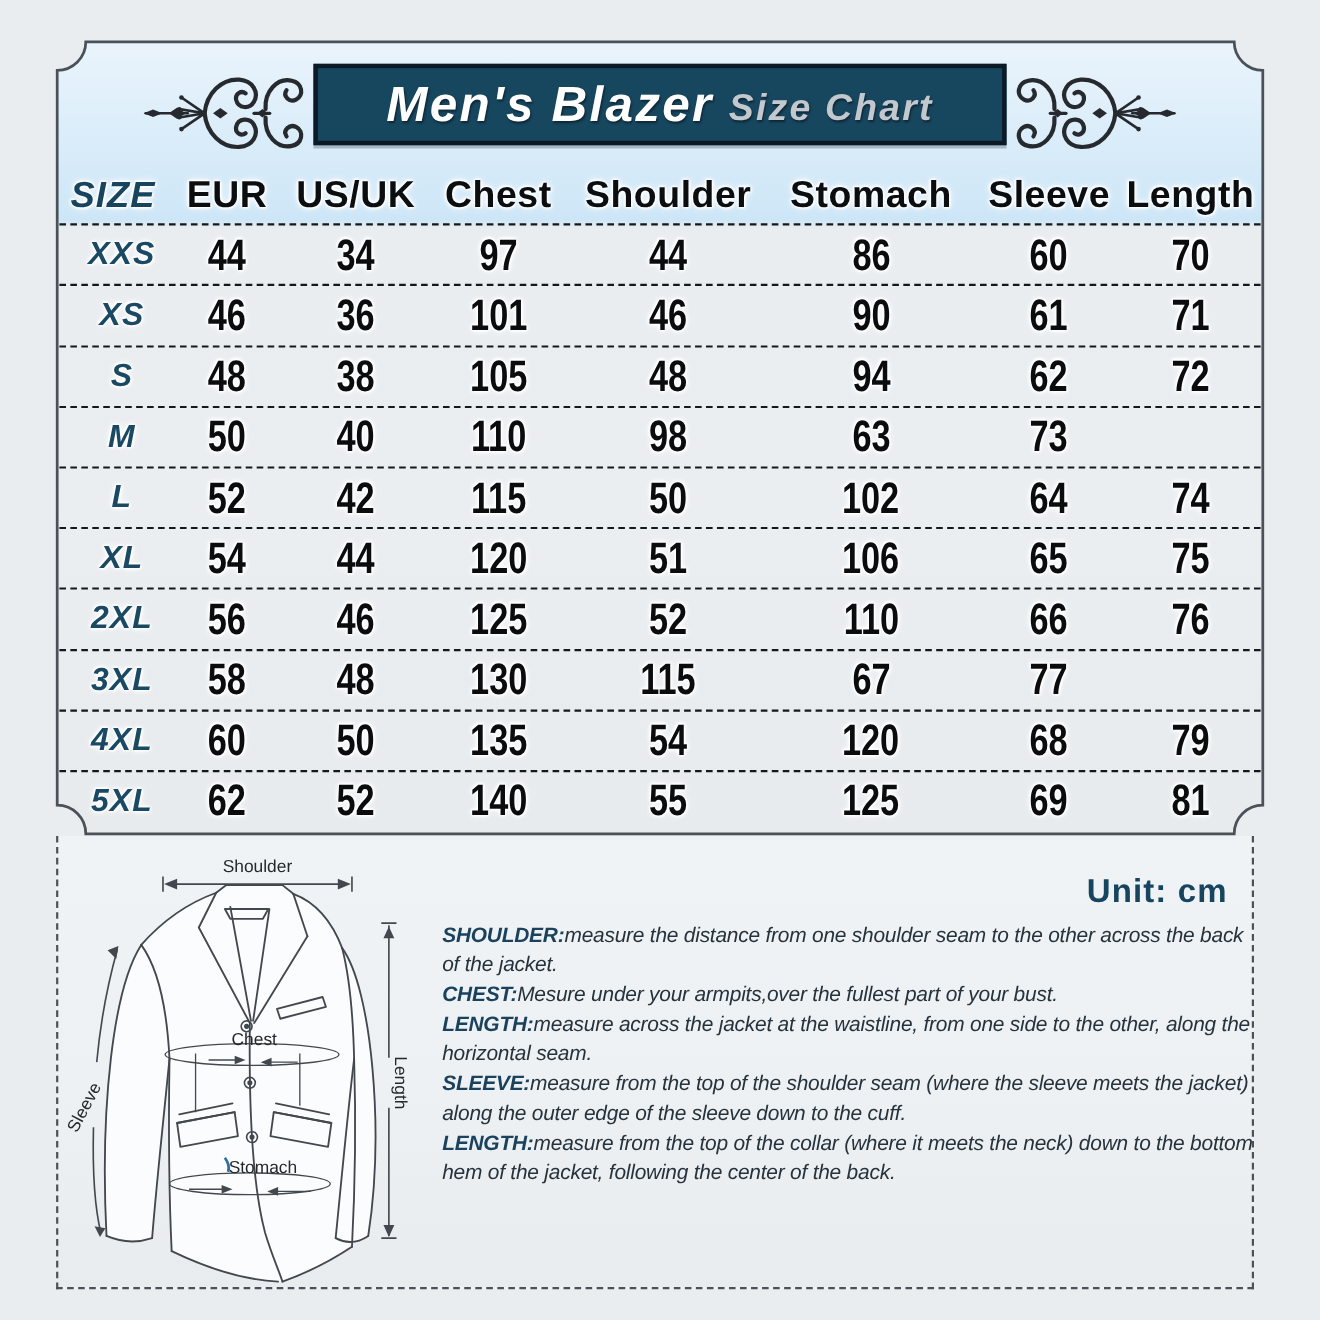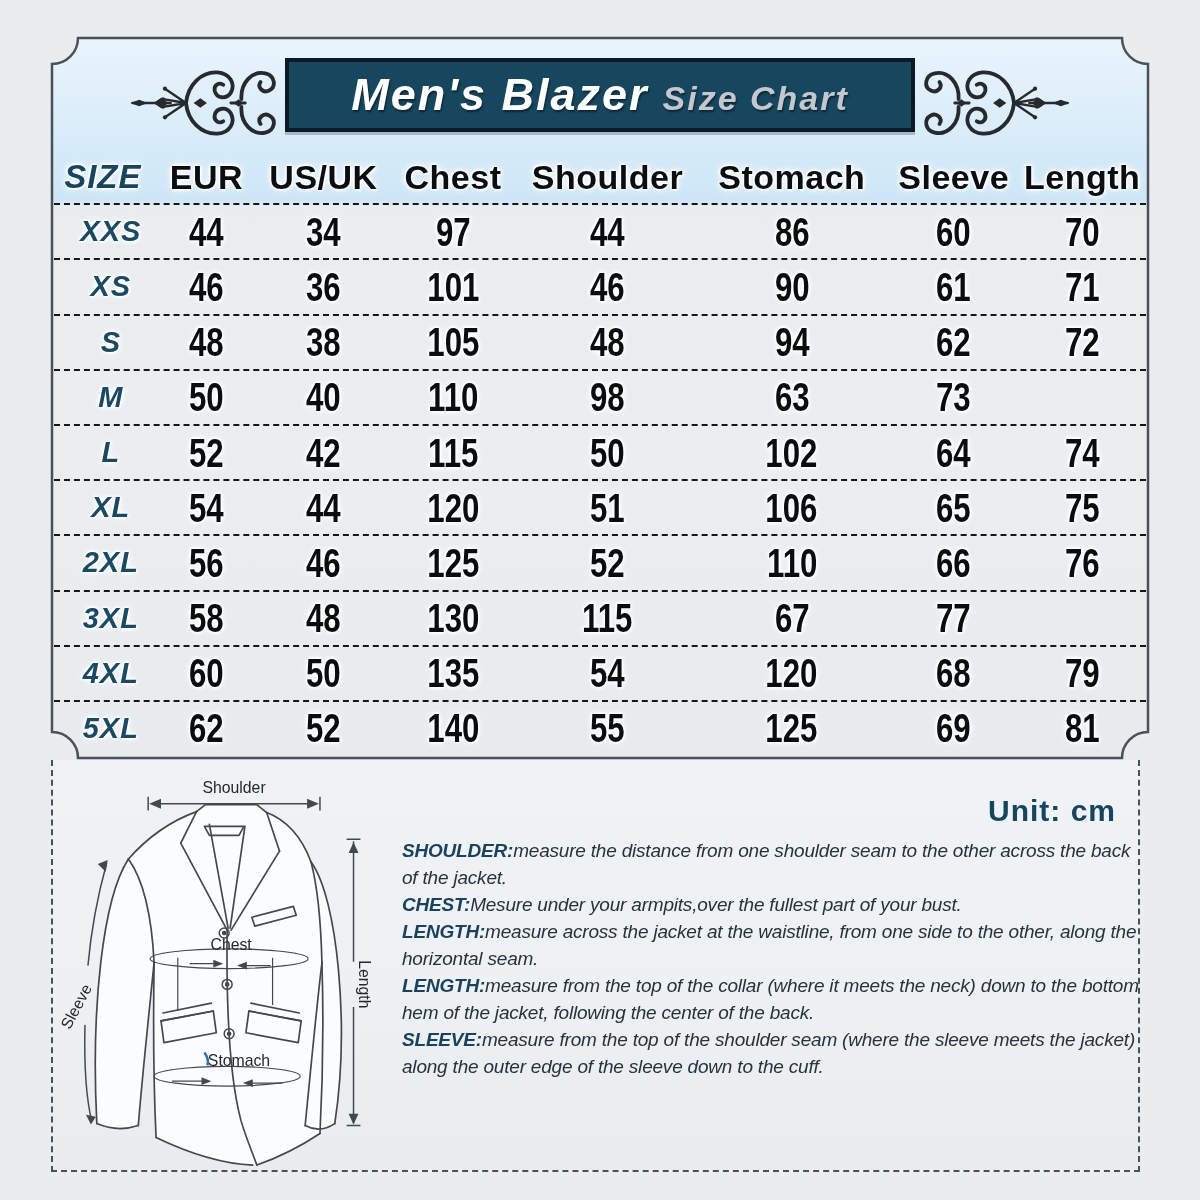--- a/index.html
+++ b/index.html
@@ -343,16 +343,16 @@
       <text transform="translate(20,232) rotate(-62)" text-anchor="middle">Sleeve</text>
       <text transform="translate(302,207) rotate(90)" text-anchor="middle">Length</text>
     </g>
     <path d="M145,276 q5,7 3,13" stroke="#2e6fa3" stroke-width="2.5" fill="none"></path>
   </svg>
 
   <div class="instructions">
     <p><span class="instr-label">SHOULDER:</span><span>measure the distance from one shoulder seam to the other across the back of the jacket.</span></p>
     <p><span class="instr-label">CHEST:</span><span>Mesure under your armpits,over the fullest part of your bust.</span></p>
     <p><span class="instr-label">LENGTH:</span><span>measure across the jacket at the waistline, from one side to the other, along the horizontal seam.</span></p>
+    <p><span class="instr-label">SLEEVE:</span><span>measure from the top of the shoulder seam (where the sleeve meets the jacket) along the outer edge of the sleeve down to the cuff.</span></p>
     <p><span class="instr-label">LENGTH:</span><span>measure from the top of the collar (where it meets the neck) down to the bottom hem of the jacket, following the center of the back.</span></p>
-    <p><span class="instr-label">SLEEVE:</span><span>measure from the top of the shoulder seam (where the sleeve meets the jacket) along the outer edge of the sleeve down to the cuff.</span></p>
   </div>
 </div>
 
 </body></html>

